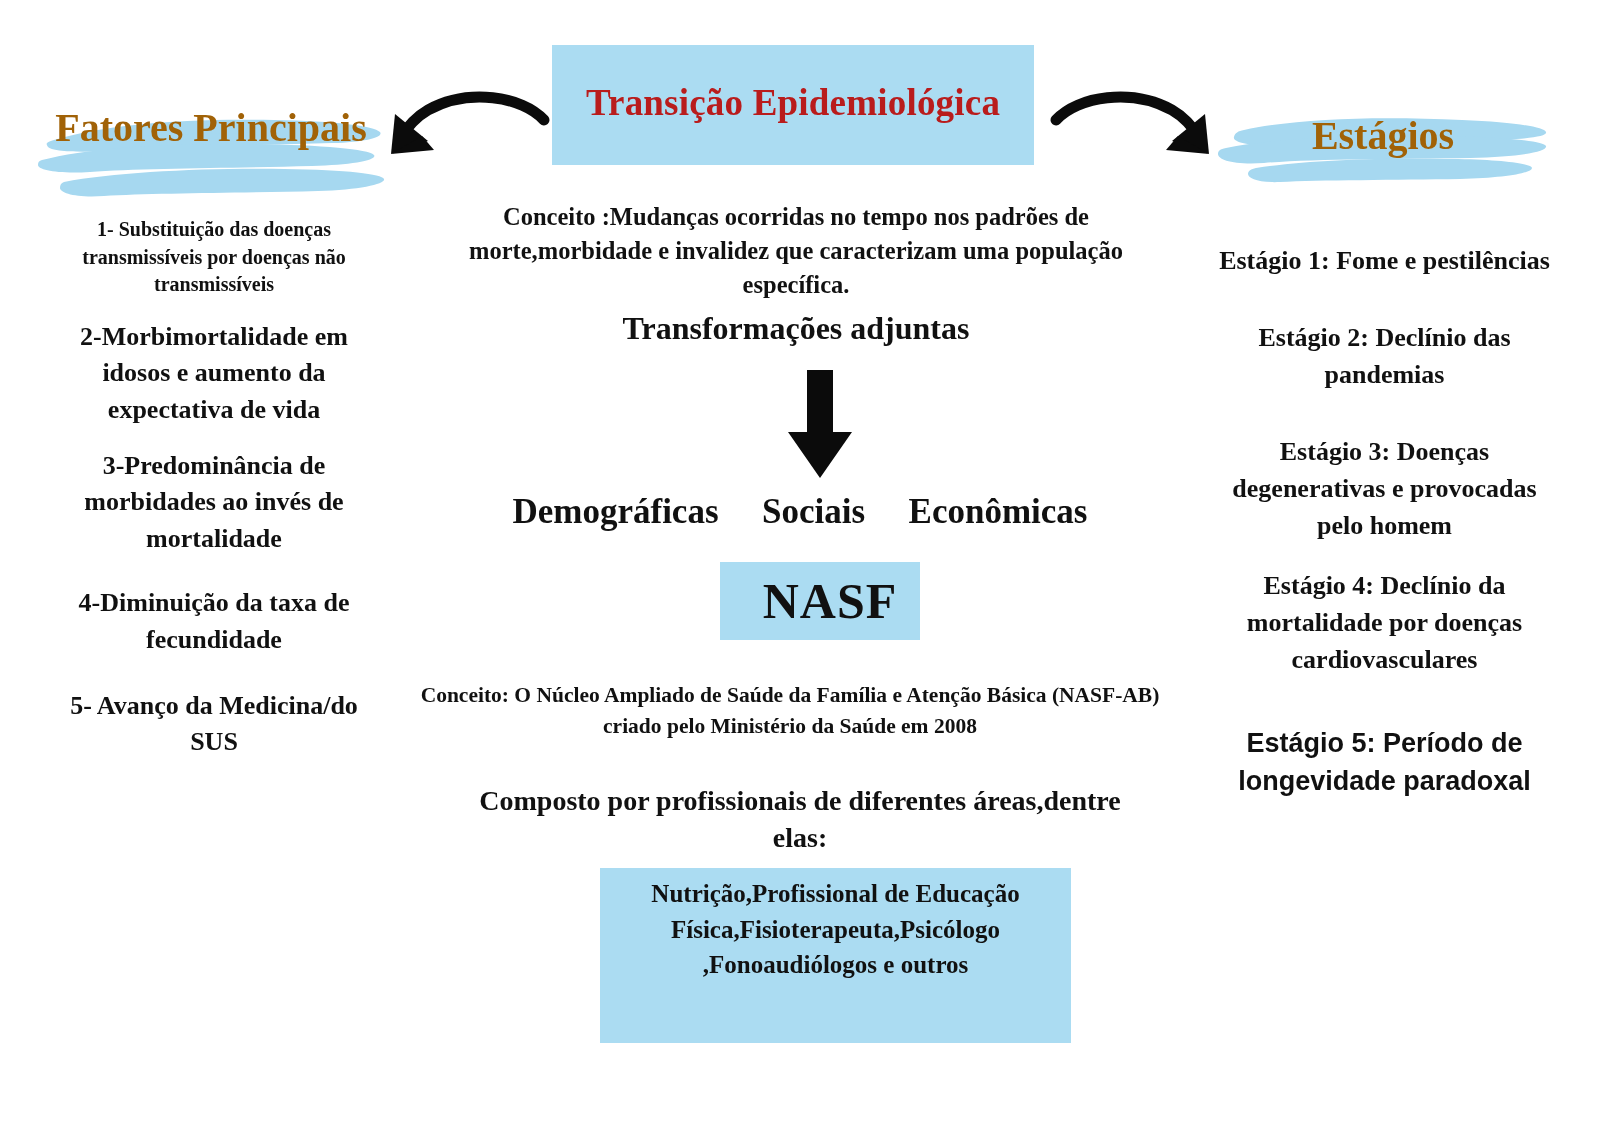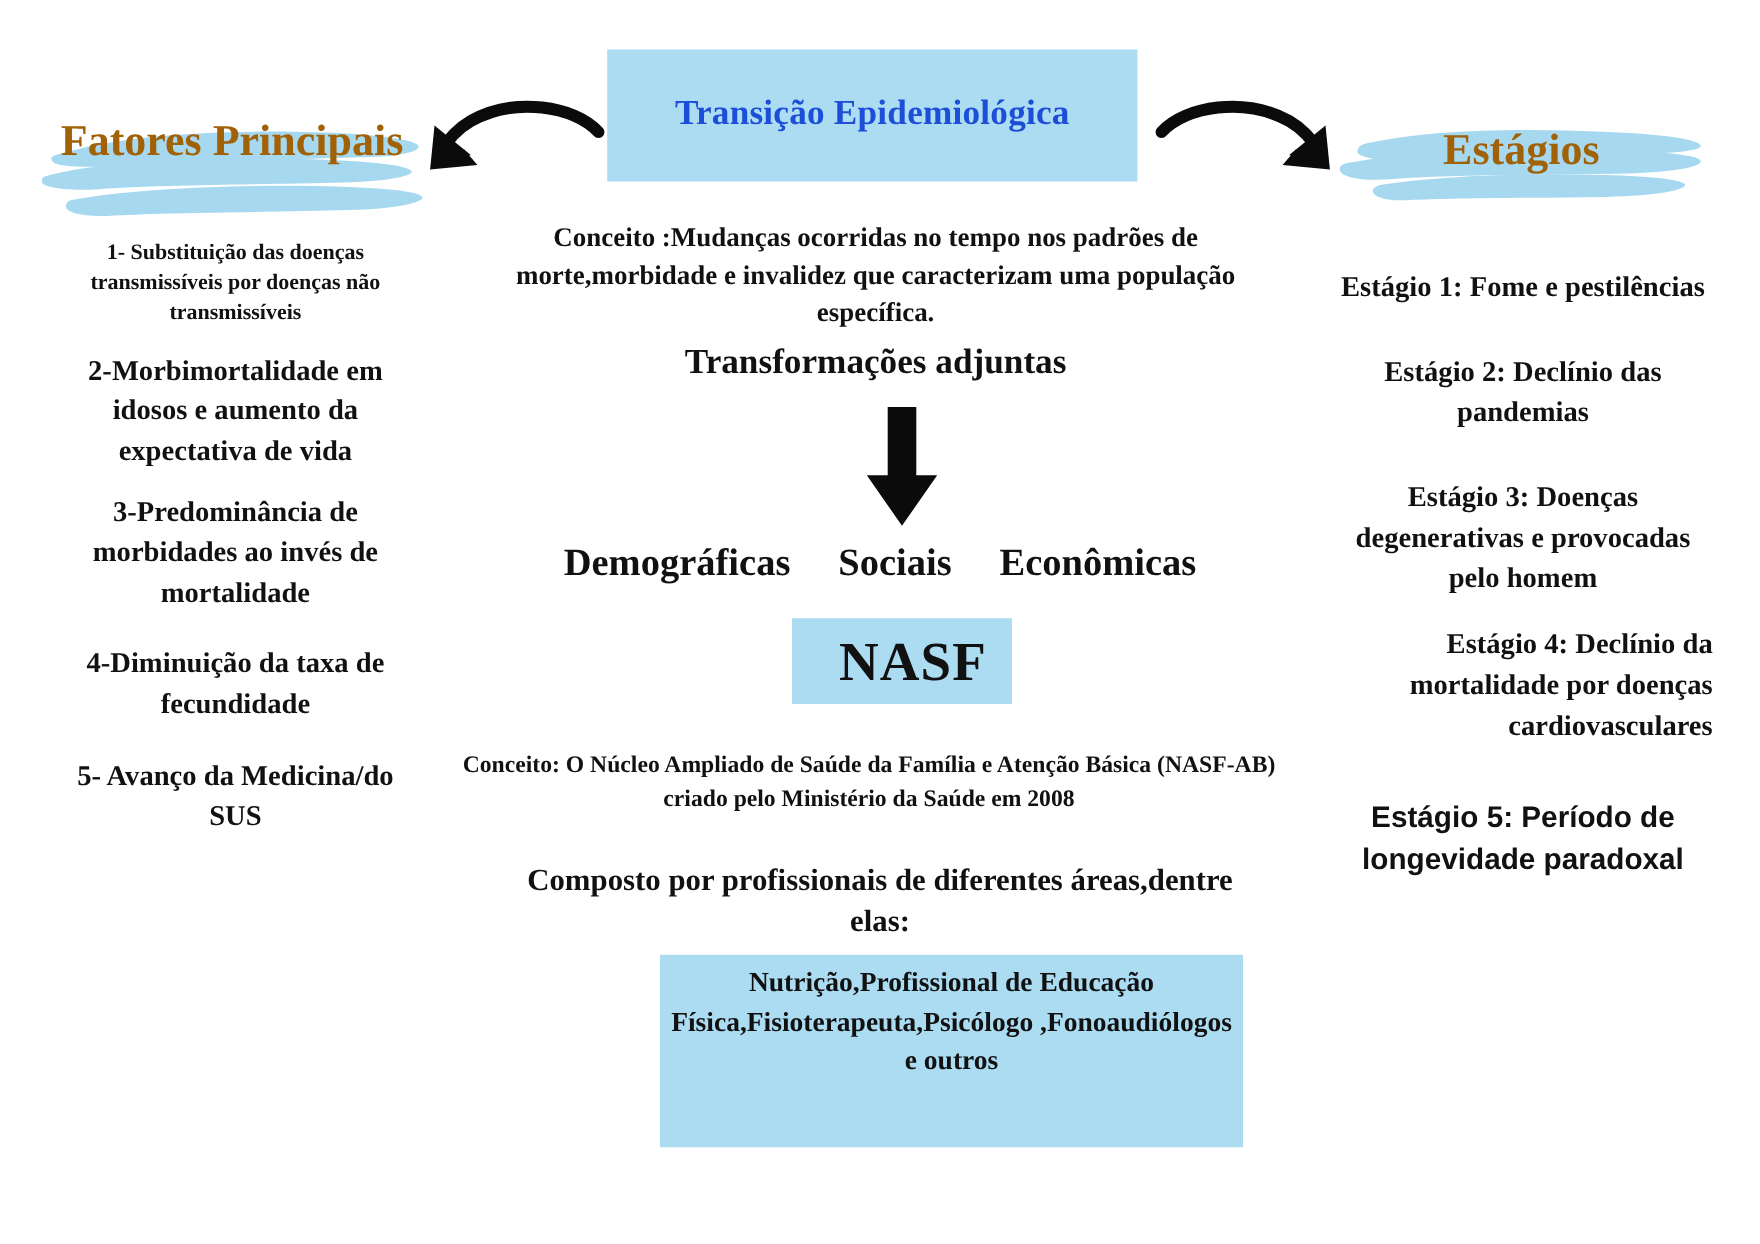--- a/index.html
+++ b/index.html
@@ -35,23 +35,23 @@
     align-items: center;
     justify-content: center;
   }
 
   
   #title-box {
     left: 552px; top: 45px;
     width: 482px; height: 120px;
   }
   #title-text {
-    font-size: 32px;
+    font-size: 37px;
     letter-spacing: 0.2px;
-    color: #1d4ed8;
+    color: #b91c1c;
     padding-bottom: 6px;
   }
 
   
   #concept-trans {
     left: 436px; top: 200px;
     width: 720px;
     font-size: 24.5px;
     line-height: 1.38;
   }
@@ -97,21 +97,21 @@
   #composed-head {
     left: 470px; top: 782px;
     width: 660px;
     font-size: 28px;
     line-height: 1.33;
   }
 
   
   #prof-box {
     left: 600px; top: 868px;
-    width: 530px; height: 175px;
+    width: 471px; height: 175px;
     display: block;
     padding: 8px 10px 0 10px;
     box-sizing: border-box;
   }
   #prof-text {
     font-size: 25px;
     line-height: 1.42;
     text-align: center;
   }
 
@@ -155,21 +155,21 @@
     width: 345px;
   }
   .right-item {
     text-align: center;
     font-size: 26px;
     line-height: 1.42;
   }
   .right-item.s1 { margin-bottom: 40px; }
   .right-item.s2 { margin-bottom: 40px; }
   .right-item.s3 { margin-bottom: 24px; }
-  .right-item.s4 { margin-bottom: 46px; text-align: right; }
+  .right-item.s4 { margin-bottom: 46px; }
   .right-item.s5 {
     font-family: "Liberation Sans", "DejaVu Sans", sans-serif;
     font-weight: 700;
     font-size: 27px;
     line-height: 1.40;
     margin-bottom: 0;
   }
 
   
   #arrow-left  { left: 372px; top: 86px;  width: 180px; height: 102px; }

